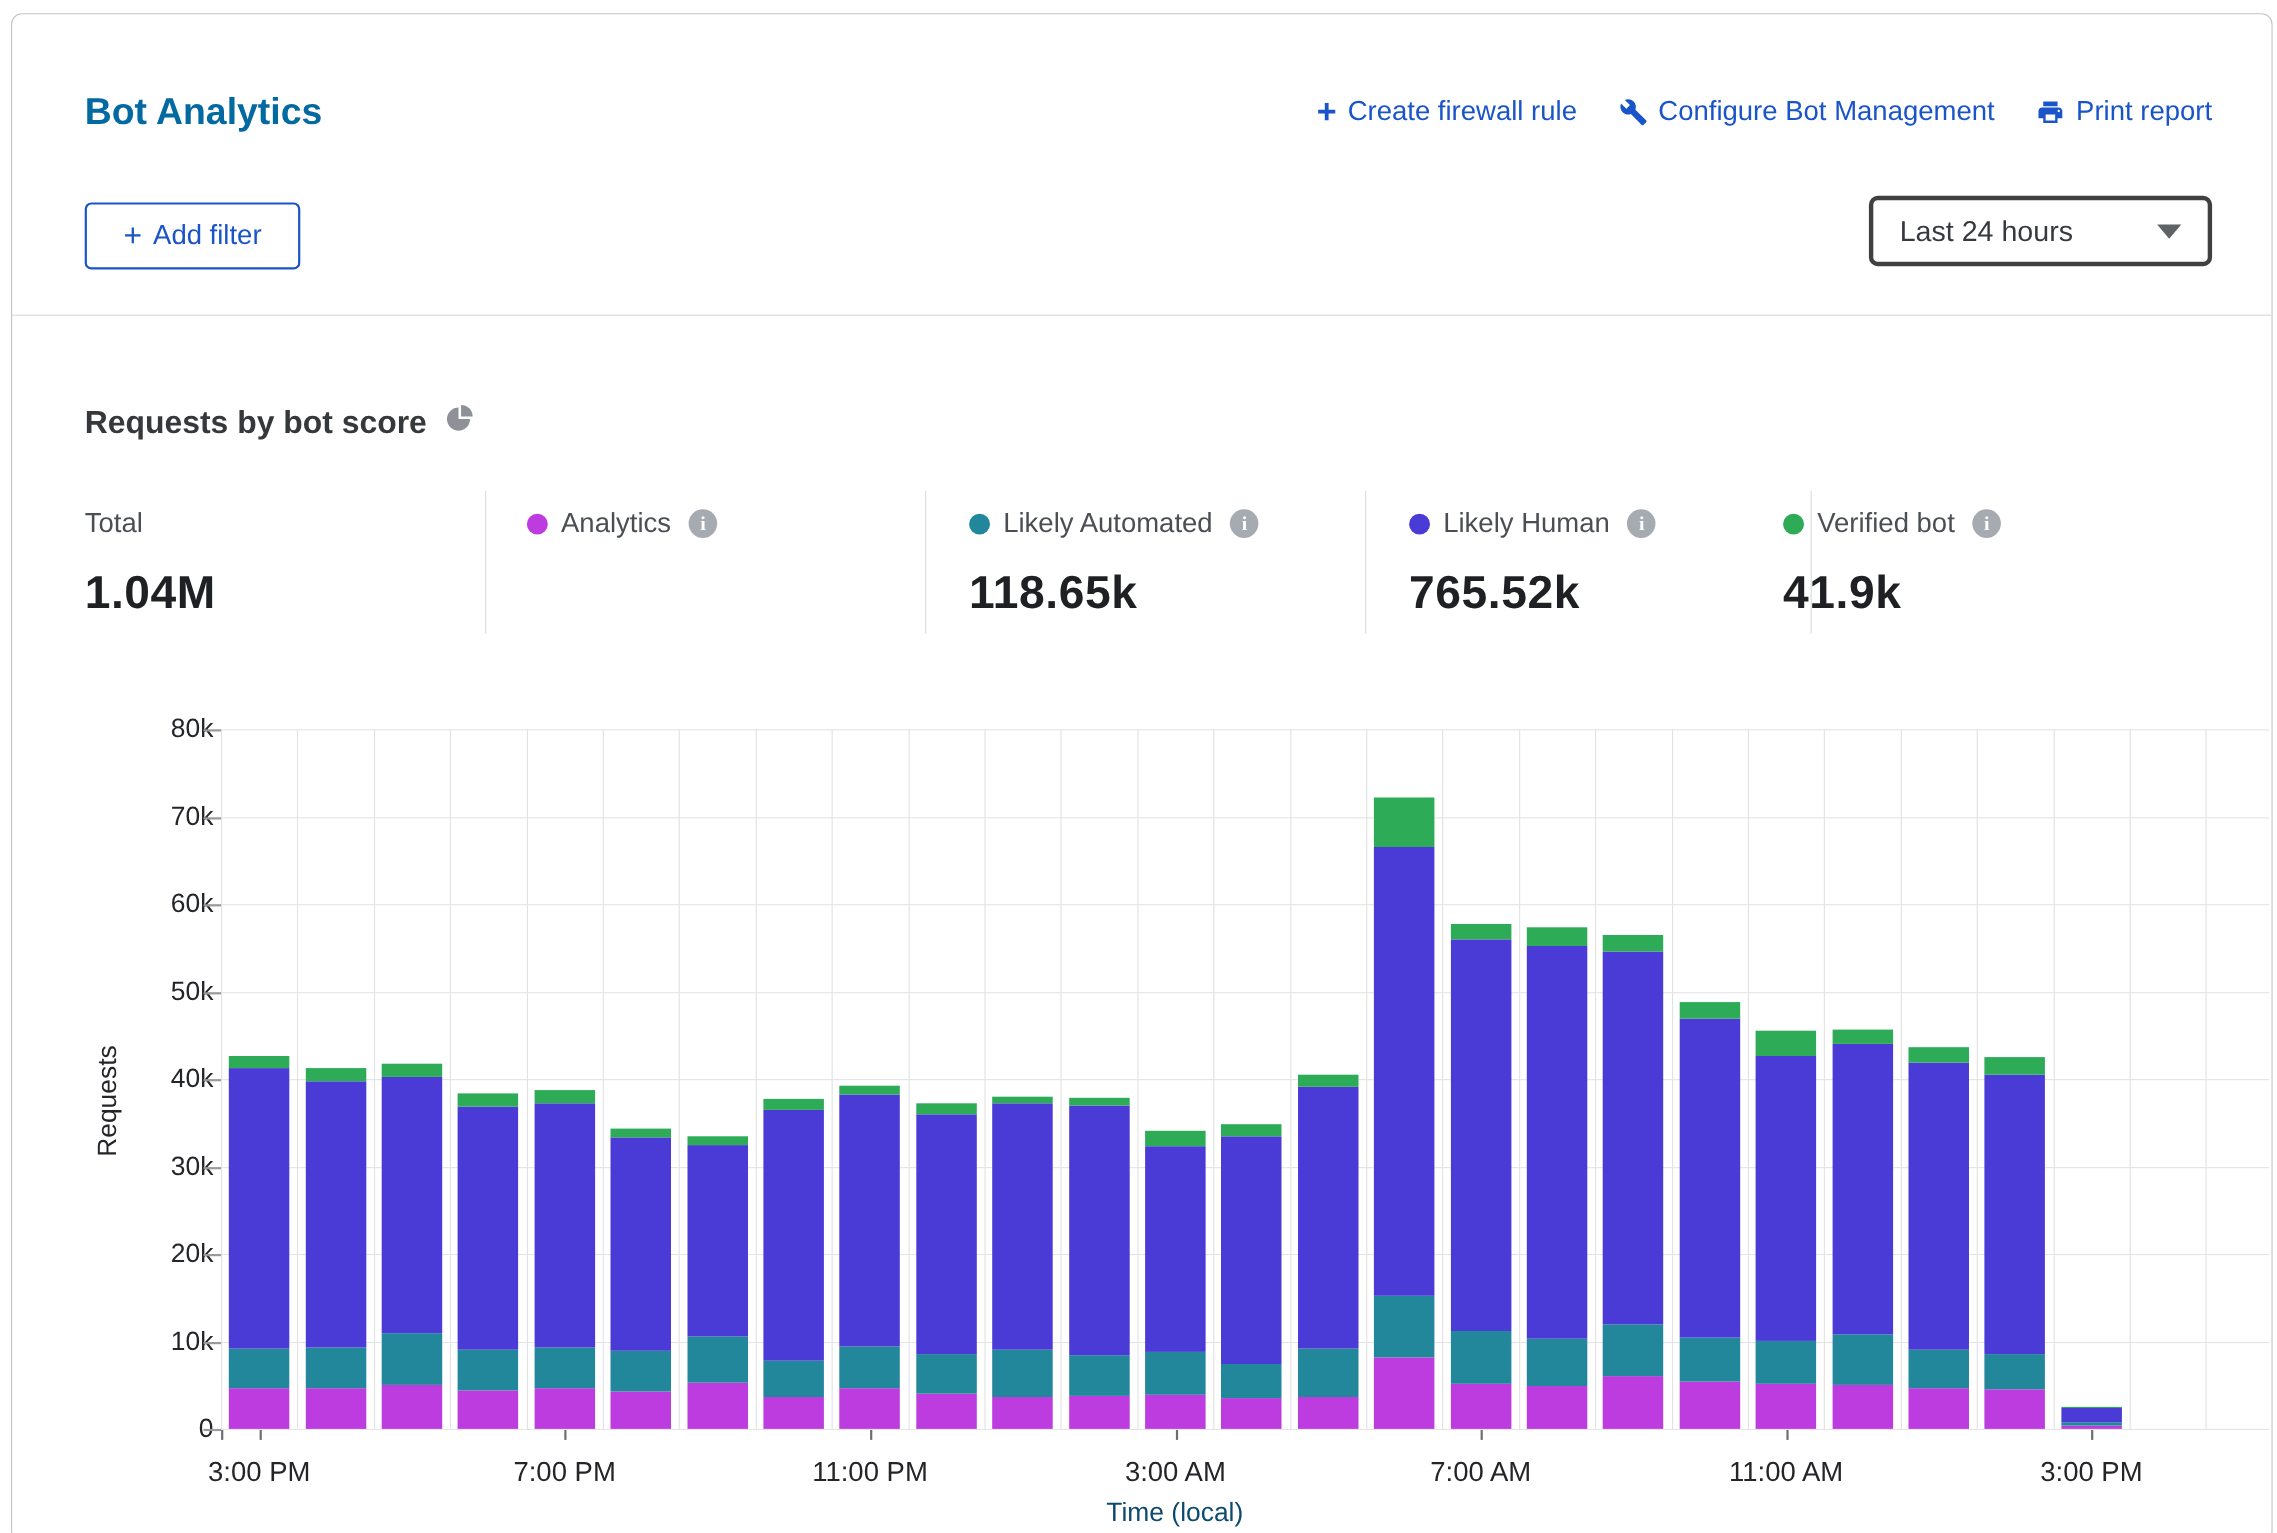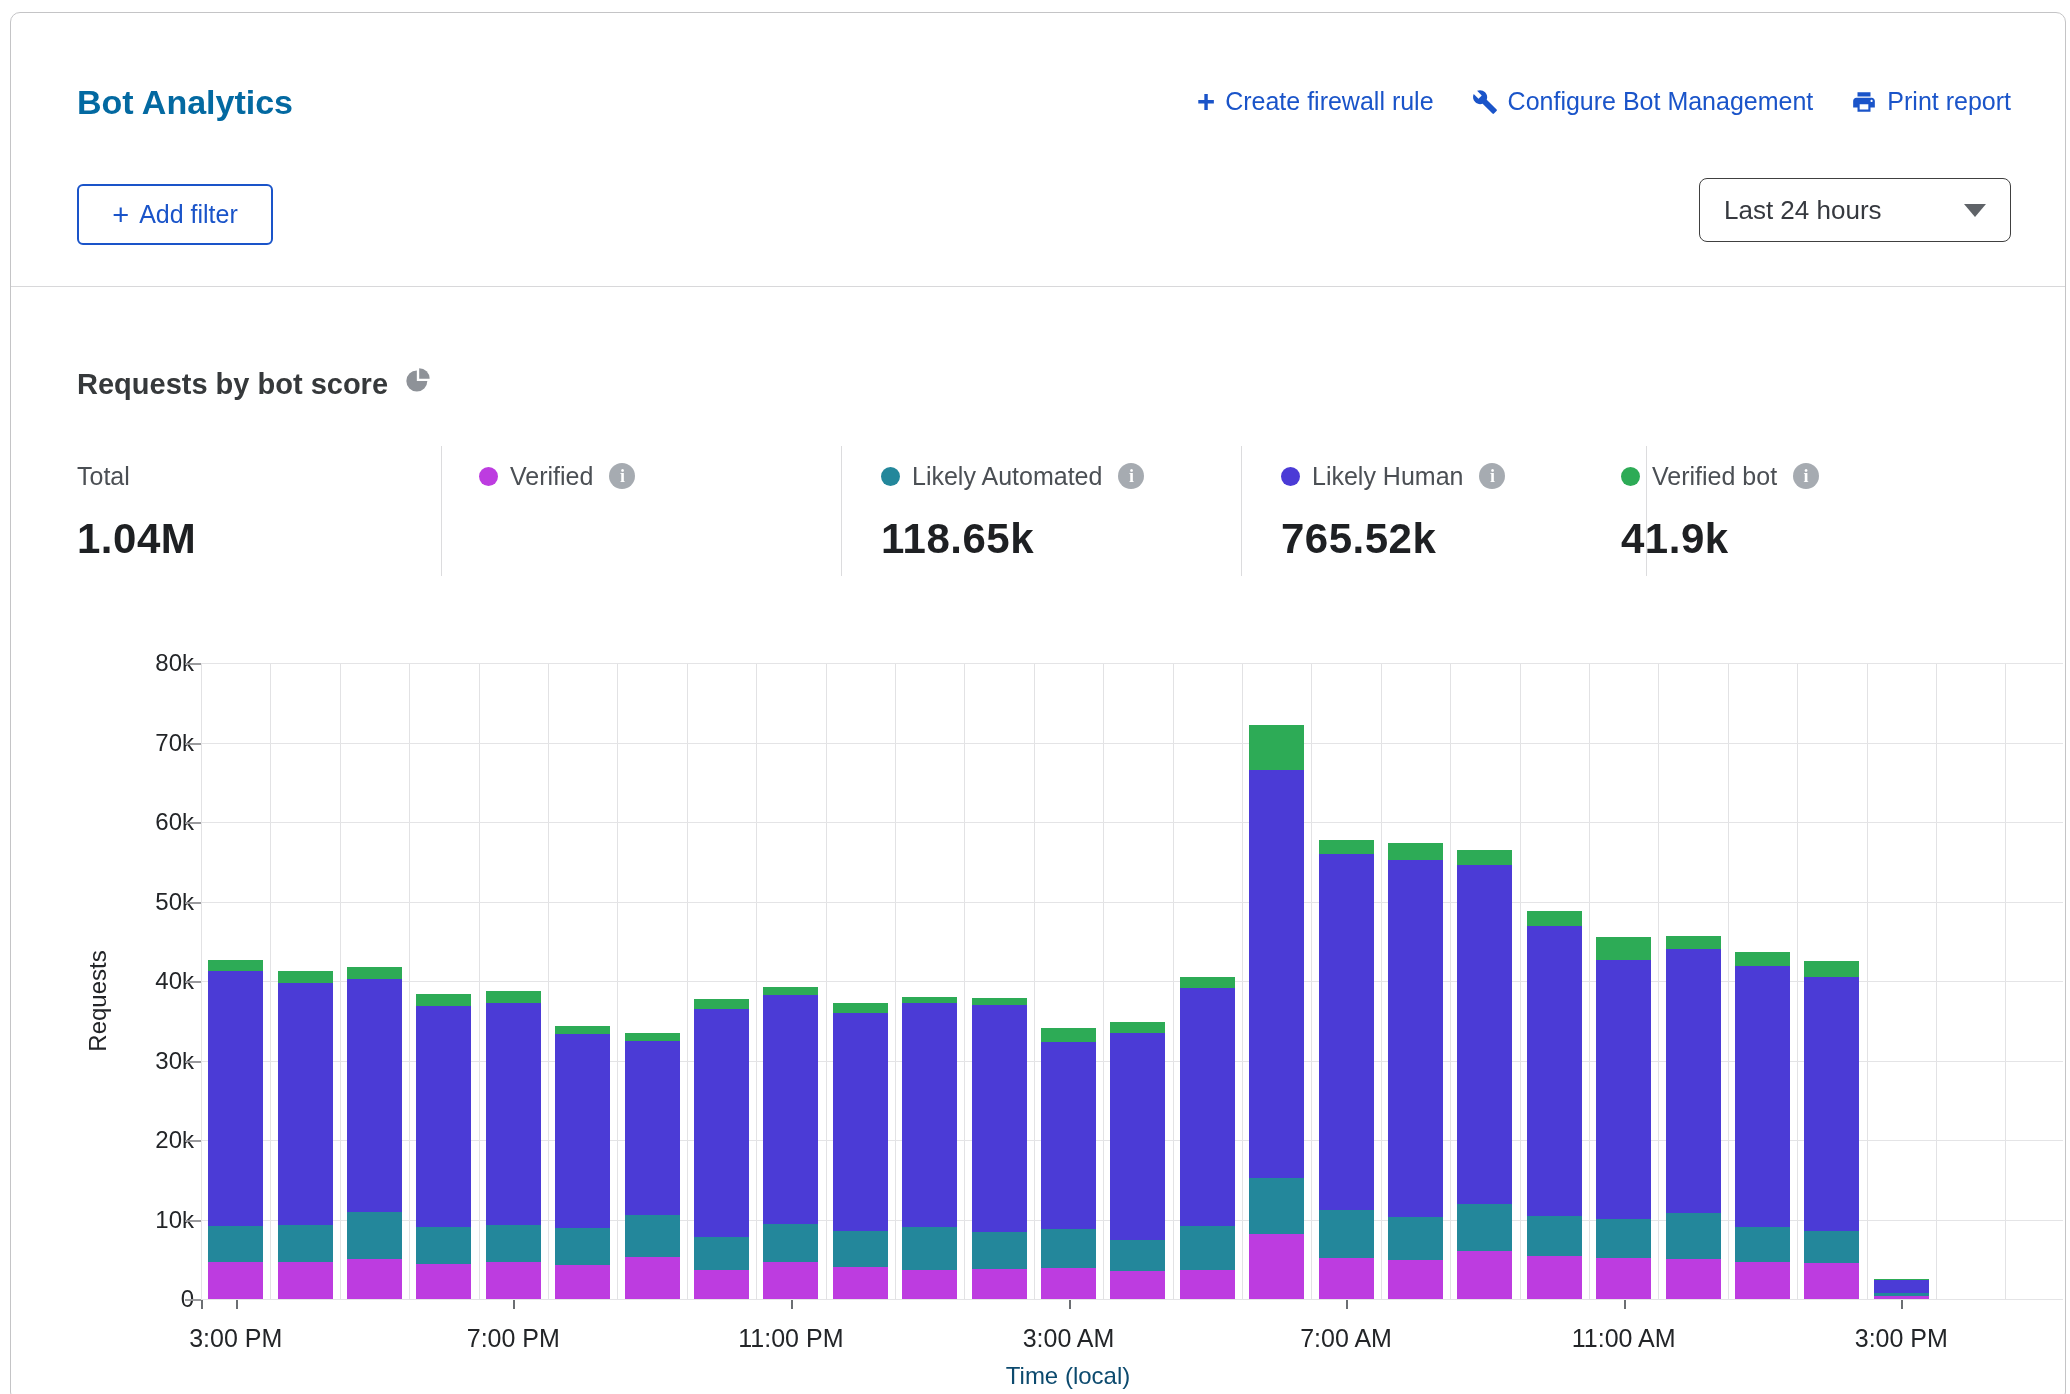--- a/index.html
+++ b/index.html
@@ -14,21 +14,21 @@
   .hlink { display:flex; align-items:center; gap:10px; color:#1a54c9; font-size:25px; cursor:pointer; }
   .hlink svg { display:block; }
   .plus-glyph { font-size:31px; font-weight:600; line-height:24px; }
 
   .add-filter { position:absolute; left:66px; top:171px; width:196px; height:61px;
                 border:2px solid #1a54c9; border-radius:6px; background:#fff;
                 color:#1a54c9; font-size:25px; display:flex; align-items:center; justify-content:center; gap:10px; cursor:pointer; }
   .add-filter .plus-glyph { font-size:29px; font-weight:500; }
 
   .range-select { position:absolute; top:165px; right:54px; width:312px; height:64px;
-                  border:1px solid #404040; border-radius:8px; background:#fff;
+                  border:4px solid #404040; border-radius:8px; background:#fff;
                   display:flex; align-items:center; padding:0 24px; font-size:26px; color:#36393f; cursor:pointer; }
   .caret { margin-left:auto; width:0; height:0; border-left:11px solid transparent;
            border-right:11px solid transparent; border-top:13px solid #5f6368; }
 
   .header-divider { position:absolute; left:0; top:273px; width:100%; height:1px; background:#d8d8da; }
 
   
   .section-title { position:absolute; left:66px; top:354px; font-size:29px; font-weight:700; color:#36393b;
                    display:flex; align-items:center; gap:16px; }
 
@@ -112,21 +112,21 @@
 
   <div class="stat-col" style="left:66px">
     <div class="stat-head">
       <span class="stat-label">Total</span>
     </div>
     <div class="stat-value">1.04M</div>
   </div>
   <div class="stat-col" style="left:468px">
     <div class="stat-head">
       <span class="stat-dot" style="background: rgb(189, 60, 224);"></span>
-      <span class="stat-label">Verified</span>
+      <span class="stat-label">Analytics</span>
       <span class="info-icon">i</span>
     </div>
   </div>
   <div class="stat-col" style="left:870px">
     <div class="stat-head">
       <span class="stat-dot" style="background: rgb(35, 135, 155);"></span>
       <span class="stat-label">Likely Automated</span>
       <span class="info-icon">i</span>
     </div>
     <div class="stat-value">118.65k</div>

